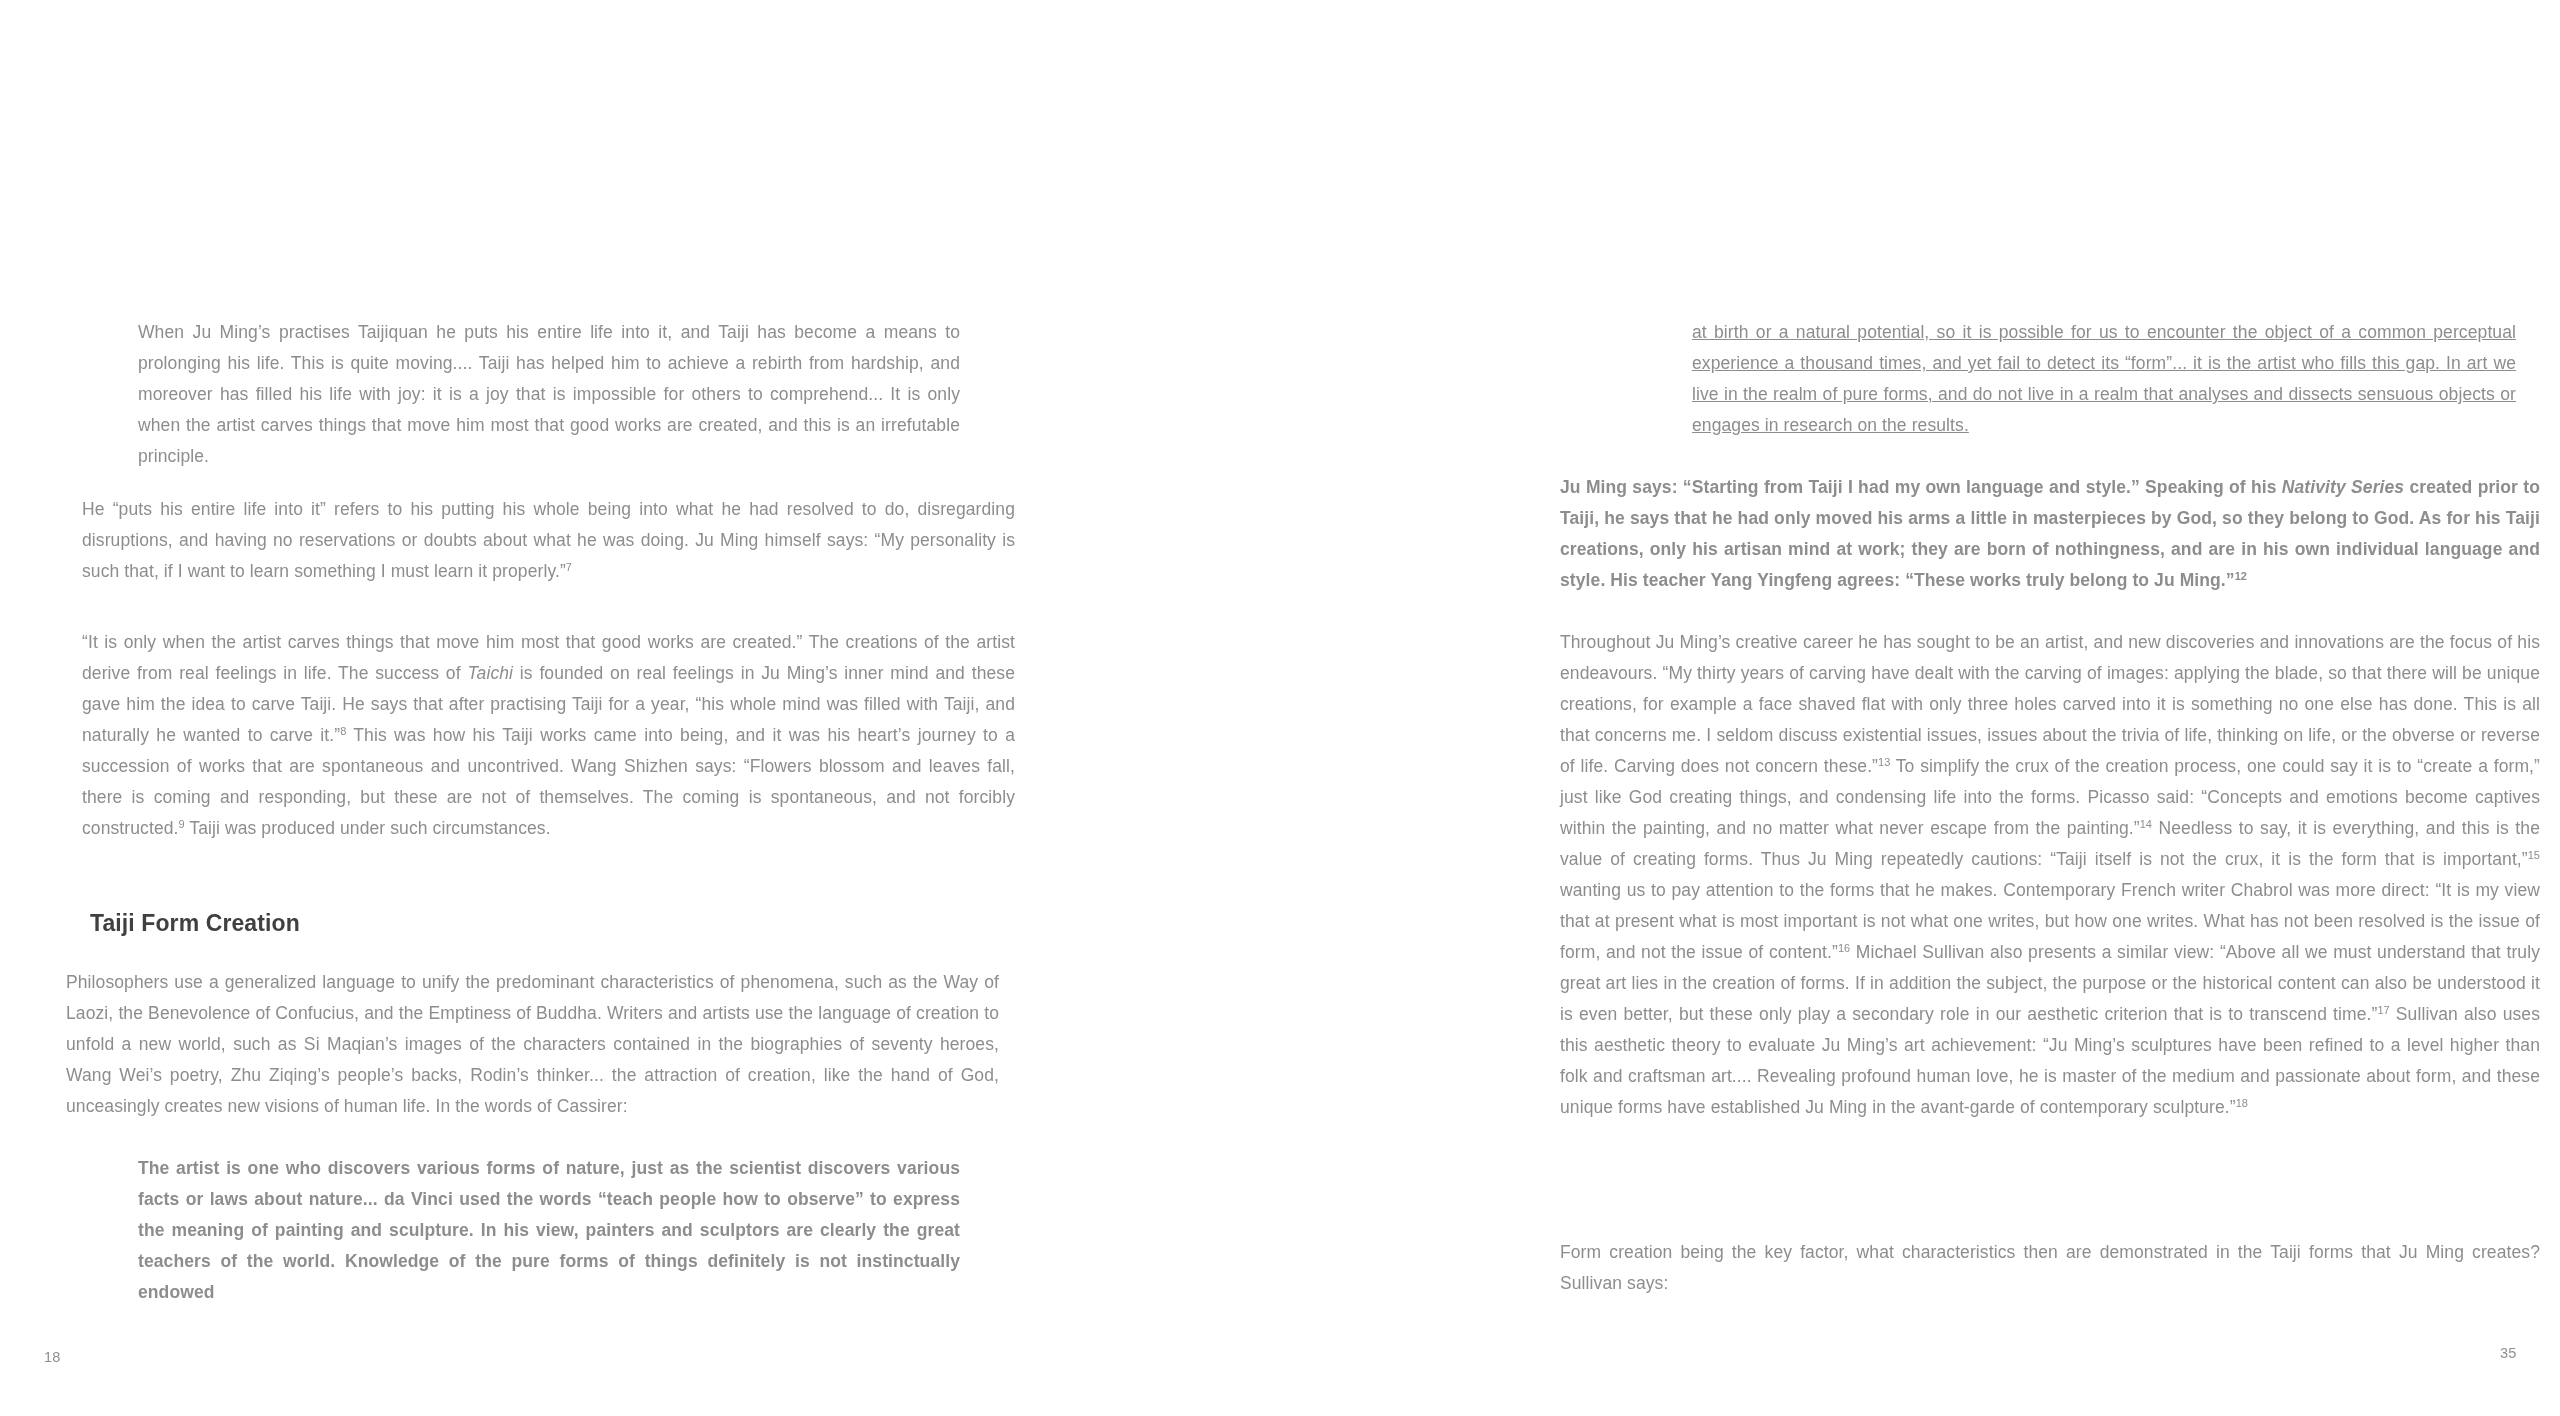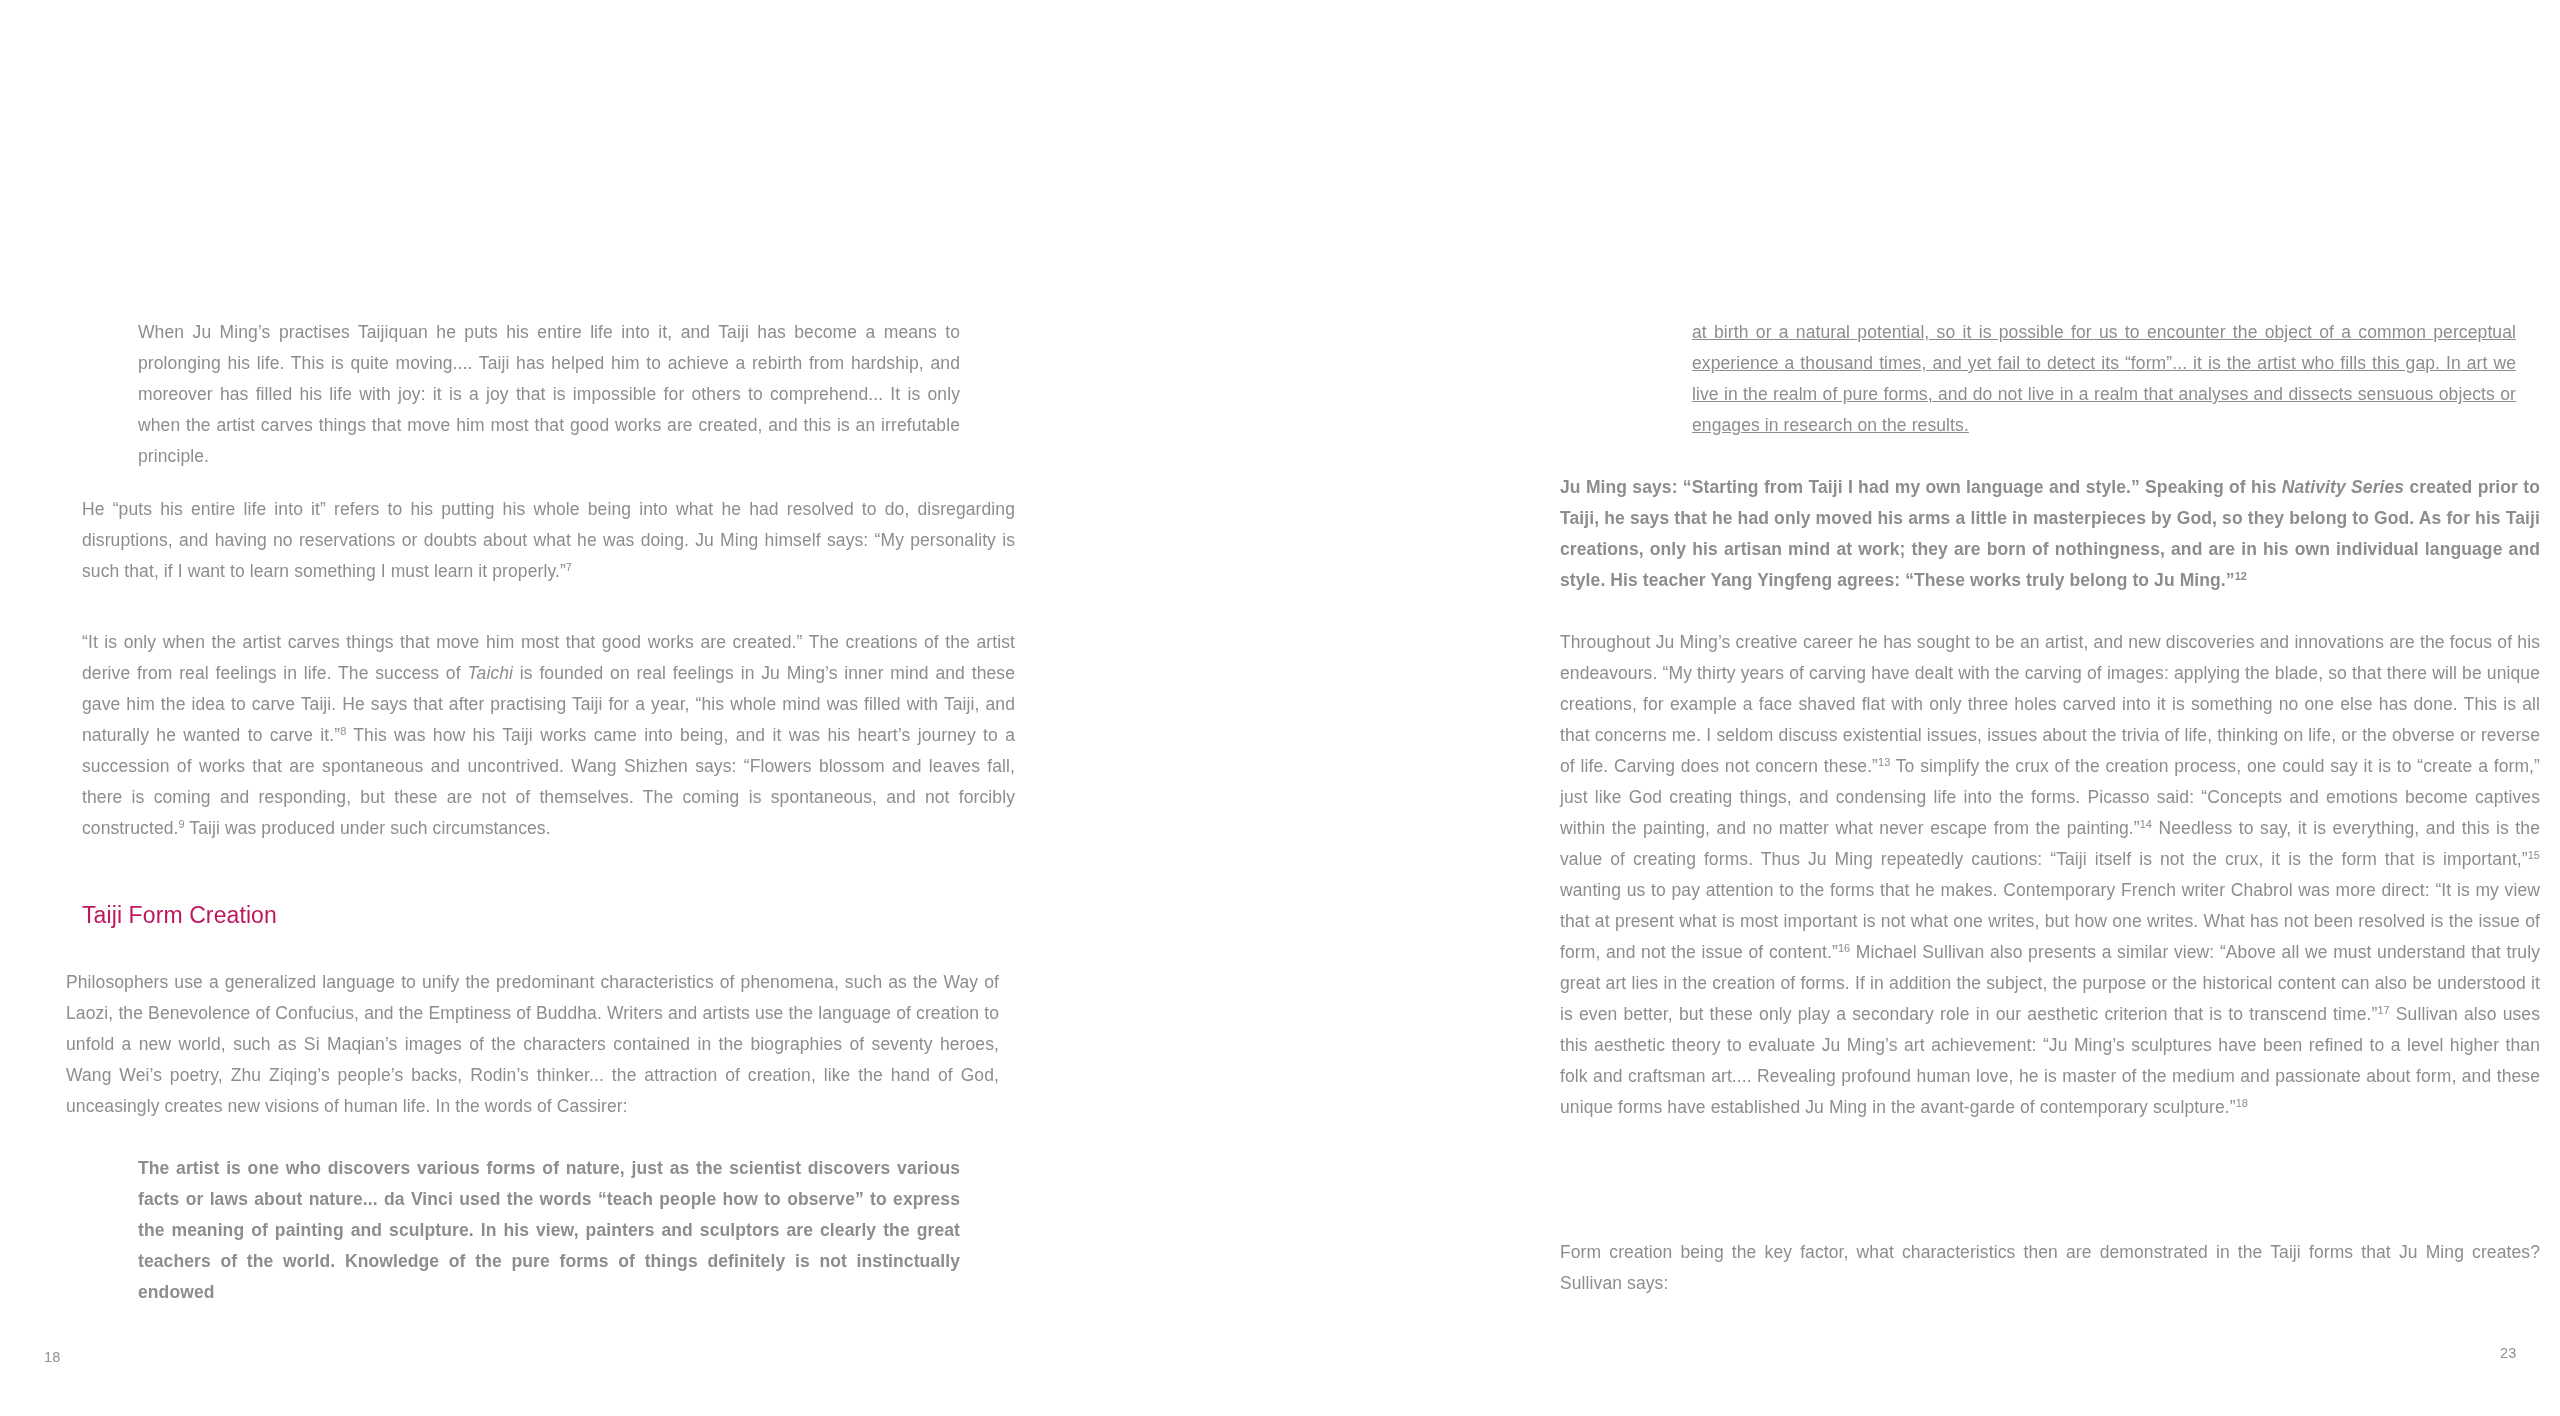--- a/index.html
+++ b/index.html
@@ -26,25 +26,25 @@
   .blk i { font-style: italic; }
   .fn {
     font-size: 11px;
     line-height: 0;
     position: relative;
     top: -6px;
     letter-spacing: 0;
   }
   .heading {
     position: absolute;
-    margin: 0;
+    margin: 8px;
     font-size: 23px;
     line-height: 28px;
-    font-weight: normal;
-    color: #be185d;
+    font-weight: bold;
+    color: #404040;
     letter-spacing: 0.1px;
   }
   .folio {
     position: absolute;
     font-size: 14.5px;
     line-height: 18px;
     color: #8f8f8f;
     letter-spacing: 0.3px;
   }
   
@@ -87,16 +87,16 @@
   <div>
 
     <p class="blk r-quote1">at birth or a natural potential, so it is possible for us to encounter the object of a common perceptual experience a thousand times, and yet fail to detect its “form”... it is the artist who fills this gap. In art we live in the realm of pure forms, and do not live in a realm that analyses and dissects sensuous objects or engages in research on the results.</p>
 
     <p class="blk r-para1"><span>Ju Ming says: “Starting from Taiji I had my own language and style.” Speaking of his </span><i>Nativity Series</i><span> created prior to Taiji, he says that he had only moved his arms a little in masterpieces by God, so they belong to God. As for his Taiji creations, only his artisan mind at work; they are born of nothingness, and are in his own individual language and style. His teacher Yang Yingfeng agrees: “These works truly belong to Ju Ming.”</span><span class="fn">12</span></p>
 
     <p class="blk r-para2"><span>Throughout Ju Ming’s creative career he has sought to be an artist, and new discoveries and innovations are the focus of his endeavours. “My thirty years of carving have dealt with the carving of images: applying the blade, so that there will be unique creations, for example a face shaved flat with only three holes carved into it is something no one else has done. This is all that concerns me. I seldom discuss existential issues, issues about the trivia of life, thinking on life, or the obverse or reverse of life. Carving does not concern these.”</span><span class="fn">13</span><span> To simplify the crux of the creation process, one could say it is to “create a form,” just like God creating things, and condensing life into the forms. Picasso said: “Concepts and emotions become captives within the painting, and no matter what never escape from the painting.”</span><span class="fn">14</span><span> Needless to say, it is everything, and this is the value of creating forms. Thus Ju Ming repeatedly cautions: “Taiji itself is not the crux, it is the form that is important,”</span><span class="fn">15</span><span> wanting us to pay attention to the forms that he makes. Contemporary French writer Chabrol was more direct: “It is my view that at present what is most important is not what one writes, but how one writes. What has not been resolved is the issue of form, and not the issue of content.”</span><span class="fn">16</span><span> Michael Sullivan also presents a similar view: “Above all we must understand that truly great art lies in the creation of forms. If in addition the subject, the purpose or the historical content can also be understood it is even better, but these only play a secondary role in our aesthetic criterion that is to transcend time.”</span><span class="fn">17</span><span> Sullivan also uses this aesthetic theory to evaluate Ju Ming’s art achievement: “Ju Ming’s sculptures have been refined to a level higher than folk and craftsman art.... Revealing profound human love, he is master of the medium and passionate about form, and these unique forms have established Ju Ming in the avant-garde of contemporary sculpture.”</span><span class="fn">18</span></p>
 
     <p class="blk r-para3">Form creation being the key factor, what characteristics then are demonstrated in the Taiji forms that Ju Ming creates? Sullivan says:</p>
 
-    <div class="folio r-folio">23</div>
+    <div class="folio r-folio">35</div>
   </div>
 
 </div>
 
 </body></html>

